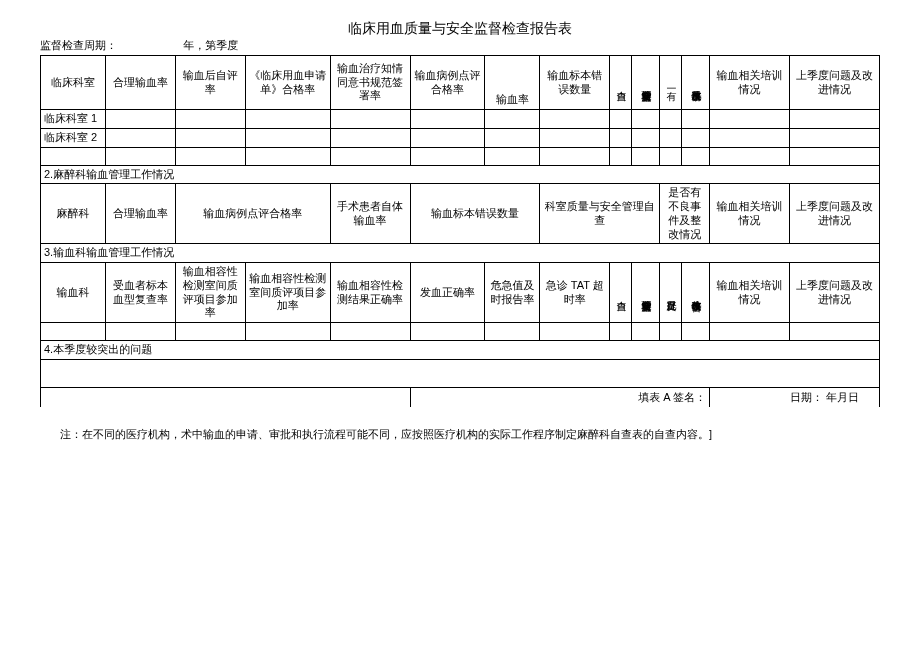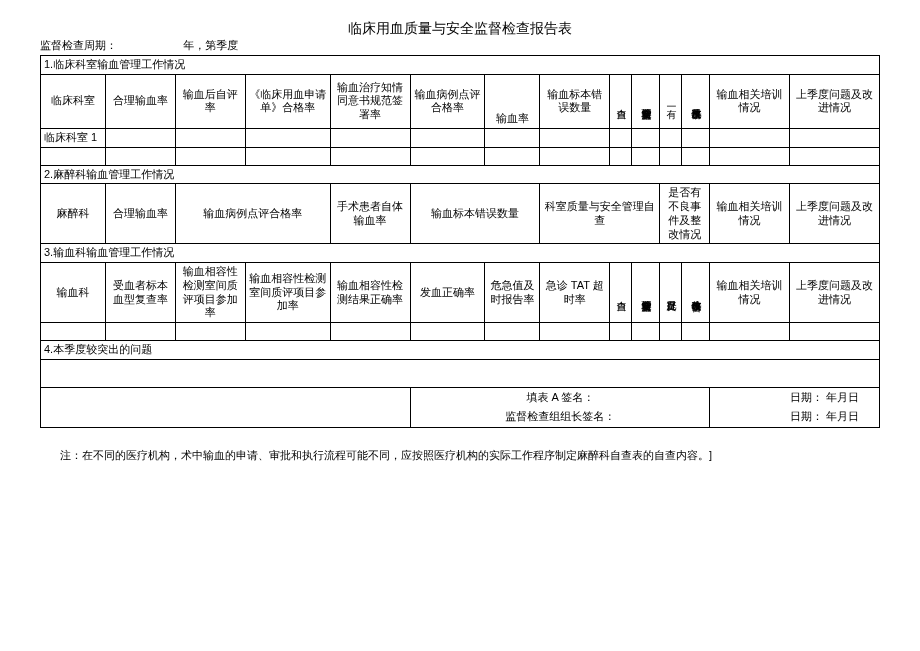--- a/index.html
+++ b/index.html
@@ -49,21 +49,21 @@
     letter-spacing: 0;
     padding: 2px 1px;
     font-size: 10px;
     line-height: 1.05;
   }
   .sign-row td {
     border-left: 1px solid #000;
     border-right: 1px solid #000;
     border-top: none;
     border-bottom: none;
-    text-align: center;
+    text-align: right;
     padding-left: 4px;
     height: 20px;
   }
   .sign-row td.right { text-align: right; padding-right: 20px; }
   .note {
     font-size: 11px;
     margin-top: 20px;
     padding-left: 20px;
     line-height: 1.4;
   }
@@ -91,23 +91,20 @@
       <col style="width:7%">
       <col style="width:2.2%">
   <col style="width:2.8%">
       <col style="width:2.2%">
       <col style="width:2.8%">
   <col style="width:8%">
       <col style="width:9%">
 </colgroup>
 
 <tbody>
-      <tr>
-        <td colspan="14" class="section-header">1.临床科室输血管理工作情况</td>
-      </tr>
 
 <tr class="tall">
   <td>临床科室</td>
   <td>合理输血率</td>
   <td>输血后自评率</td>
   <td>《临床用血申请单》合格率</td>
   <td>输血治疗知情同意书规范签署率</td>
   <td>输血病例点评合格率</td>
   <td style="vertical-align:bottom">输血率</td>
   <td>输血标本错误数量</td>
@@ -129,20 +126,36 @@
         <td></td>
         <td></td>
         <td></td>
         <td></td>
         <td></td>
         <td></td>
         <td></td>
         <td></td>
 </tr>
 <tr class="short">
+  <td class="blank-right">临床科室 2</td>
+  <td></td>
+        <td></td>
+        <td></td>
+        <td></td>
+        <td></td>
+        <td></td>
+        <td></td>
+        <td></td>
+        <td></td>
+        <td></td>
+        <td></td>
+        <td></td>
+        <td></td>
+</tr>
+<tr class="short">
   <td></td>
         <td></td>
         <td></td>
         <td></td>
         <td></td>
         <td></td>
         <td></td>
         <td></td>
         <td></td>
         <td></td>
@@ -210,22 +223,17 @@
       </tr>
 <tr>
         <td colspan="14" style="height:28px;border-top:none"></td>
       </tr>
 
 <tr class="sign-row">
   <td colspan="5" style="border-top:1px solid #000"></td>
   <td colspan="7" style="border-top:1px solid #000">填表 A 签名：</td>
   <td colspan="2" style="border-top:1px solid #000" class="right">日期：      年月日</td>
 </tr>
-<tr class="sign-row">
-  <td colspan="5" style="border-bottom:1px solid #000"></td>
-  <td colspan="7" style="border-bottom:1px solid #000">监督检查组组长签名：</td>
-  <td colspan="2" style="border-bottom:1px solid #000" class="right">日期：      年月日</td>
-</tr>
 
 </tbody>
   </table>
 
 <div class="note">注：在不同的医疗机构，术中输血的申请、审批和执行流程可能不同，应按照医疗机构的实际工作程序制定麻醉科自查表的自查内容。]</div>
 
 </body></html>

